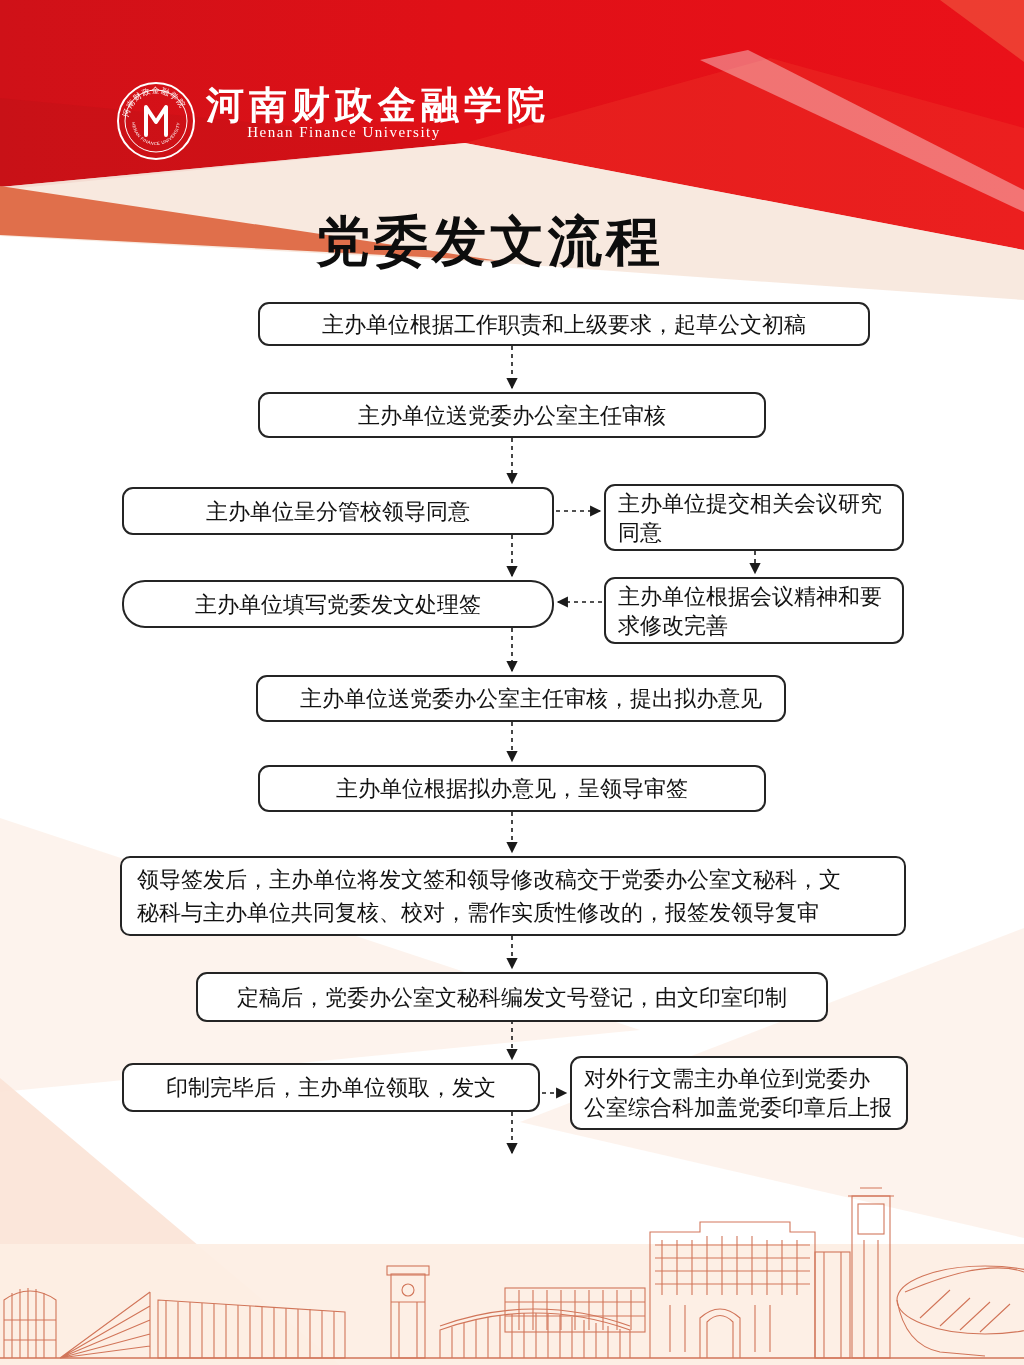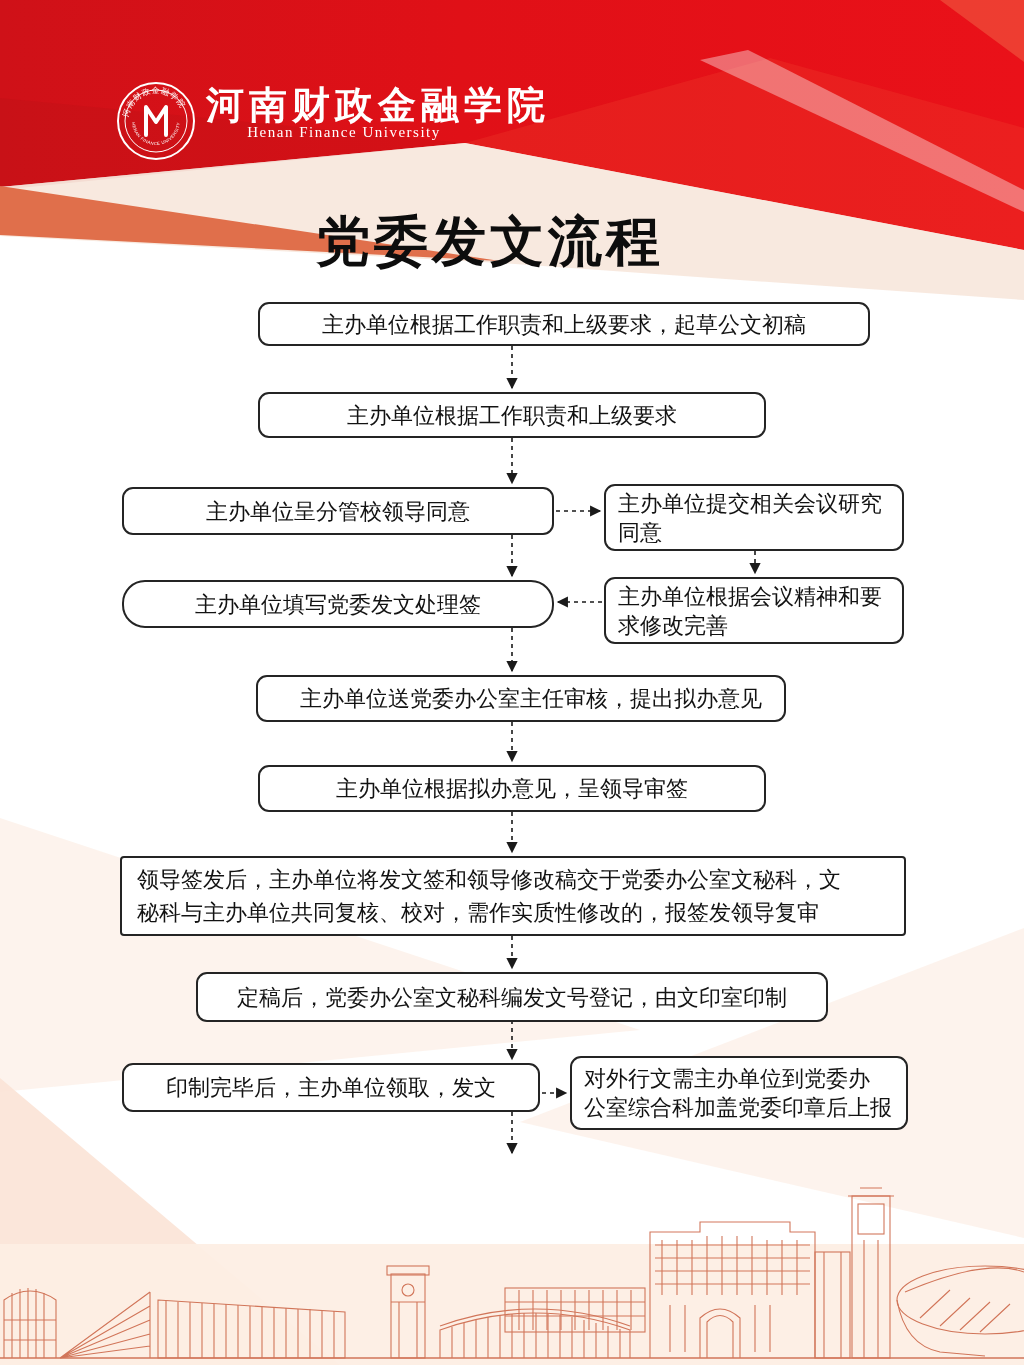--- a/index.html
+++ b/index.html
@@ -25,21 +25,21 @@
     text-align:center;font-size:54px;font-weight:700;letter-spacing:4px;color:#0d0d0d;
   }
   .node{
     position:absolute;z-index:2;box-sizing:border-box;background:#ffffff;
     border:2px solid #242424;border-radius:11px;color:#121212;
     font-size:22px;font-weight:500;line-height:29px;
     display:flex;align-items:center;
   }
   .node.center{justify-content:center;text-align:center;padding:0 8px;}
   .node.left{justify-content:flex-start;text-align:left;padding:0 12px;white-space:pre-line;}
-  .node.wide{padding:0 15px;line-height:33px;border-radius:4px;}
+  .node.wide{padding:0 15px;line-height:33px;border-radius:10px;}
 </style>
 </head>
 <body>
 
 <div class="page">
 
   <svg class="bg" viewBox="0 0 1024 1365">
     <defs>
       <linearGradient id="gradRed" x1="0" y1="0" x2="1" y2="0">
         <stop offset="0" stop-color="#cf1118"></stop>
@@ -144,21 +144,21 @@
       <line x1="512" y1="722" x2="512" y2="761" marker-end="url(#ah)"></line>
       <line x1="512" y1="812" x2="512" y2="852" marker-end="url(#ah)"></line>
       <line x1="512" y1="936" x2="512" y2="968" marker-end="url(#ah)"></line>
       <line x1="512" y1="1020" x2="512" y2="1059" marker-end="url(#ah)"></line>
       <line x1="542" y1="1093" x2="566" y2="1093" marker-end="url(#ah)"></line>
       <line x1="512" y1="1112" x2="512" y2="1153" marker-end="url(#ah)"></line>
     </g>
   </svg>
 
   <div class="node center" style="left:222px;top:302px;width:612px;height:44px;margin-left:36px;">主办单位根据工作职责和上级要求，起草公文初稿</div>
-  <div class="node center" style="left:258px;top:392px;width:508px;height:46px;">主办单位根据工作职责和上级要求</div>
+  <div class="node center" style="left:258px;top:392px;width:508px;height:46px;">主办单位送党委办公室主任审核</div>
   <div class="node center" style="left:122px;top:487px;width:432px;height:48px;">主办单位呈分管校领导同意</div>
   <div class="node left" style="left:604px;top:484px;width:300px;height:67px;">主办单位提交相关会议研究
 同意</div>
   <div class="node center" style="left:122px;top:580px;width:432px;height:48px;border-radius:23px;">主办单位填写党委发文处理签</div>
   <div class="node left" style="left:604px;top:577px;width:300px;height:67px;">主办单位根据会议精神和要
 求修改完善</div>
   <div class="node center" style="left:256px;top:675px;width:530px;height:47px;padding-left:28px;">主办单位送党委办公室主任审核，提出拟办意见</div>
   <div class="node center" style="left:258px;top:765px;width:508px;height:47px;">主办单位根据拟办意见，呈领导审签</div>
   <div class="node left wide" style="left:120px;top:856px;width:786px;height:80px;">领导签发后，主办单位将发文签和领导修改稿交于党委办公室文秘科，文
 秘科与主办单位共同复核、校对，需作实质性修改的，报签发领导复审</div>

